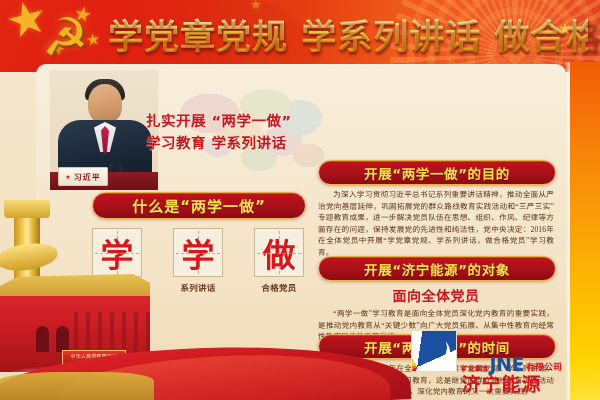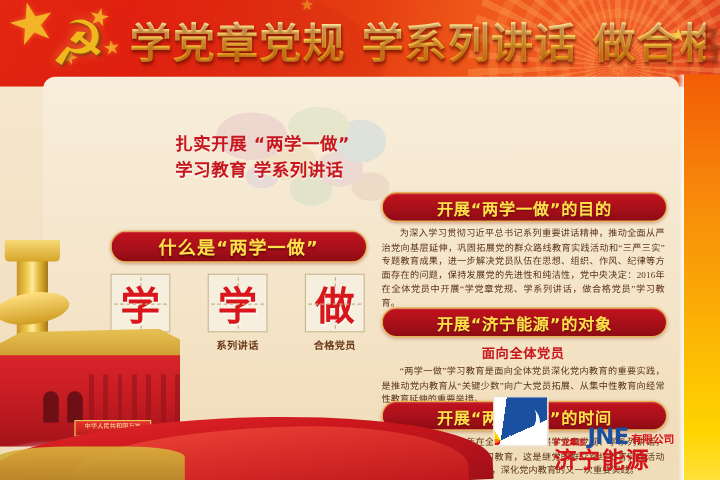--- a/index.html
+++ b/index.html
@@ -231,21 +231,21 @@
 
   
   .sec{position:absolute;left:282px;width:236px;}
   .pill-r{position:relative;display:flex;align-items:center;justify-content:center;
     width:236px;height:23px;margin:0 0 4px 0;border-radius:18px;font-size:13.5px;letter-spacing:.6px;
     background:linear-gradient(180deg,#c2121d 0%,#a8101a 55%,#8e0b14 100%);
     border:1.2px solid #e8b34a;color:#ffe14a;font-weight:bold;white-space:nowrap;
     box-shadow:0 1px 3px rgba(120,20,10,.35), inset 0 1px 0 rgba(255,255,255,.18);
     text-shadow:0 1px 1px rgba(70,5,5,.6);}
   .subtitle{
-    text-align:center;color:#c7161d;font-weight:bold;font-size:11px;
+    text-align:center;color:#c7161d;font-weight:bold;font-size:14px;
     margin:3px 0 3px 0;letter-spacing:.5px;
   }
   .body-txt{
     font-size:7.6px;line-height:11.6px;color:#5a3418;text-align:justify;
     text-indent:2em;letter-spacing:.1px;
     font-family:Liberation Serif, serif;
   }
   .sec1{top:96px;}
   .sec2{top:192px;}
   .sec3{top:270px;}
@@ -289,20 +289,32 @@
     <div class="banner-title">学党章党规  学系列讲话  做合格党员</div>
   </div>
 
   <div class="right-strip-edge"></div>
   <div class="right-strip"></div>
 
   <div class="card">
 
     <div class="china-map"></div>
 
+    <div class="portrait">
+      <div class="p-bg"></div>
+      <div class="p-hair"></div>
+      <div class="p-head"></div>
+      <div class="p-body"></div>
+      <div class="p-shirt"></div>
+      <div class="p-tie"></div>
+      <div class="p-mic"></div>
+      <div class="p-mic2"></div>
+      <div class="p-desk"></div>
+      <div class="nameplate">习近平</div>
+    </div>
 
     <div class="slogan">
       <div>扎实开展 “两学一做”</div>
       <div>学习教育 学系列讲话</div>
     </div>
 
     <div class="pill pill-left">什么是“两学一做”</div>
 
     <div class="boxes">
       <div class="boxcol">

